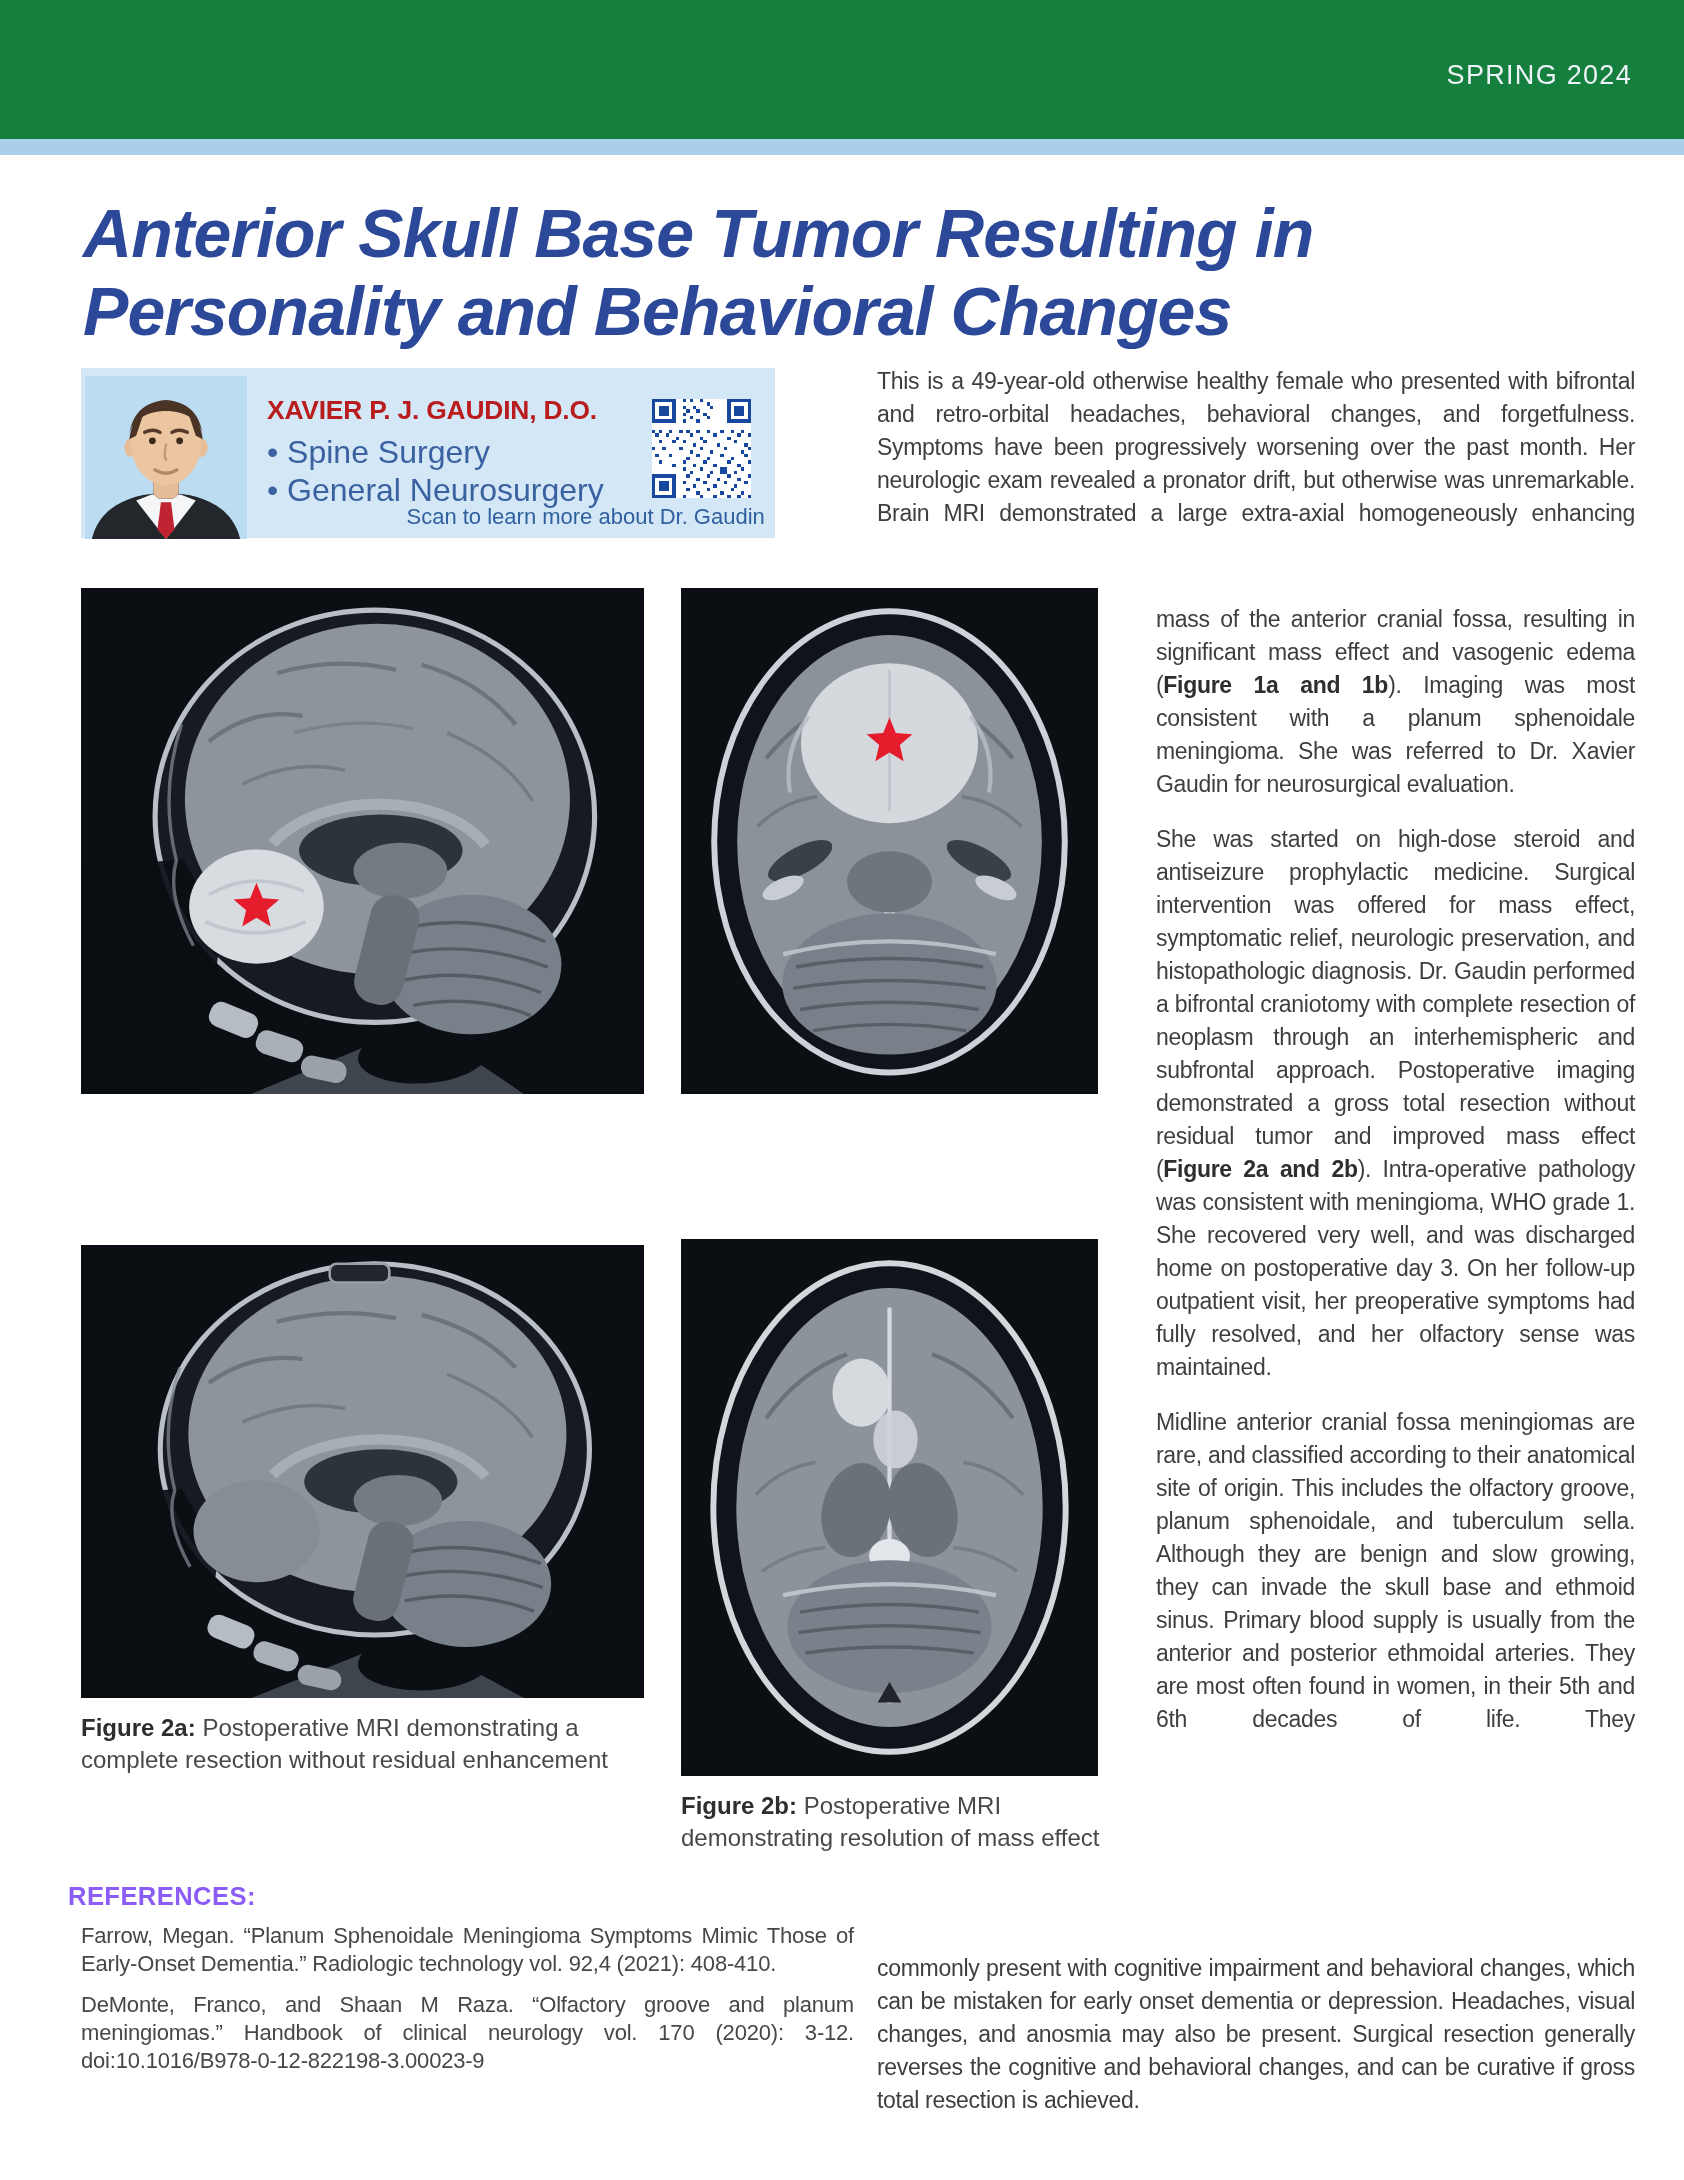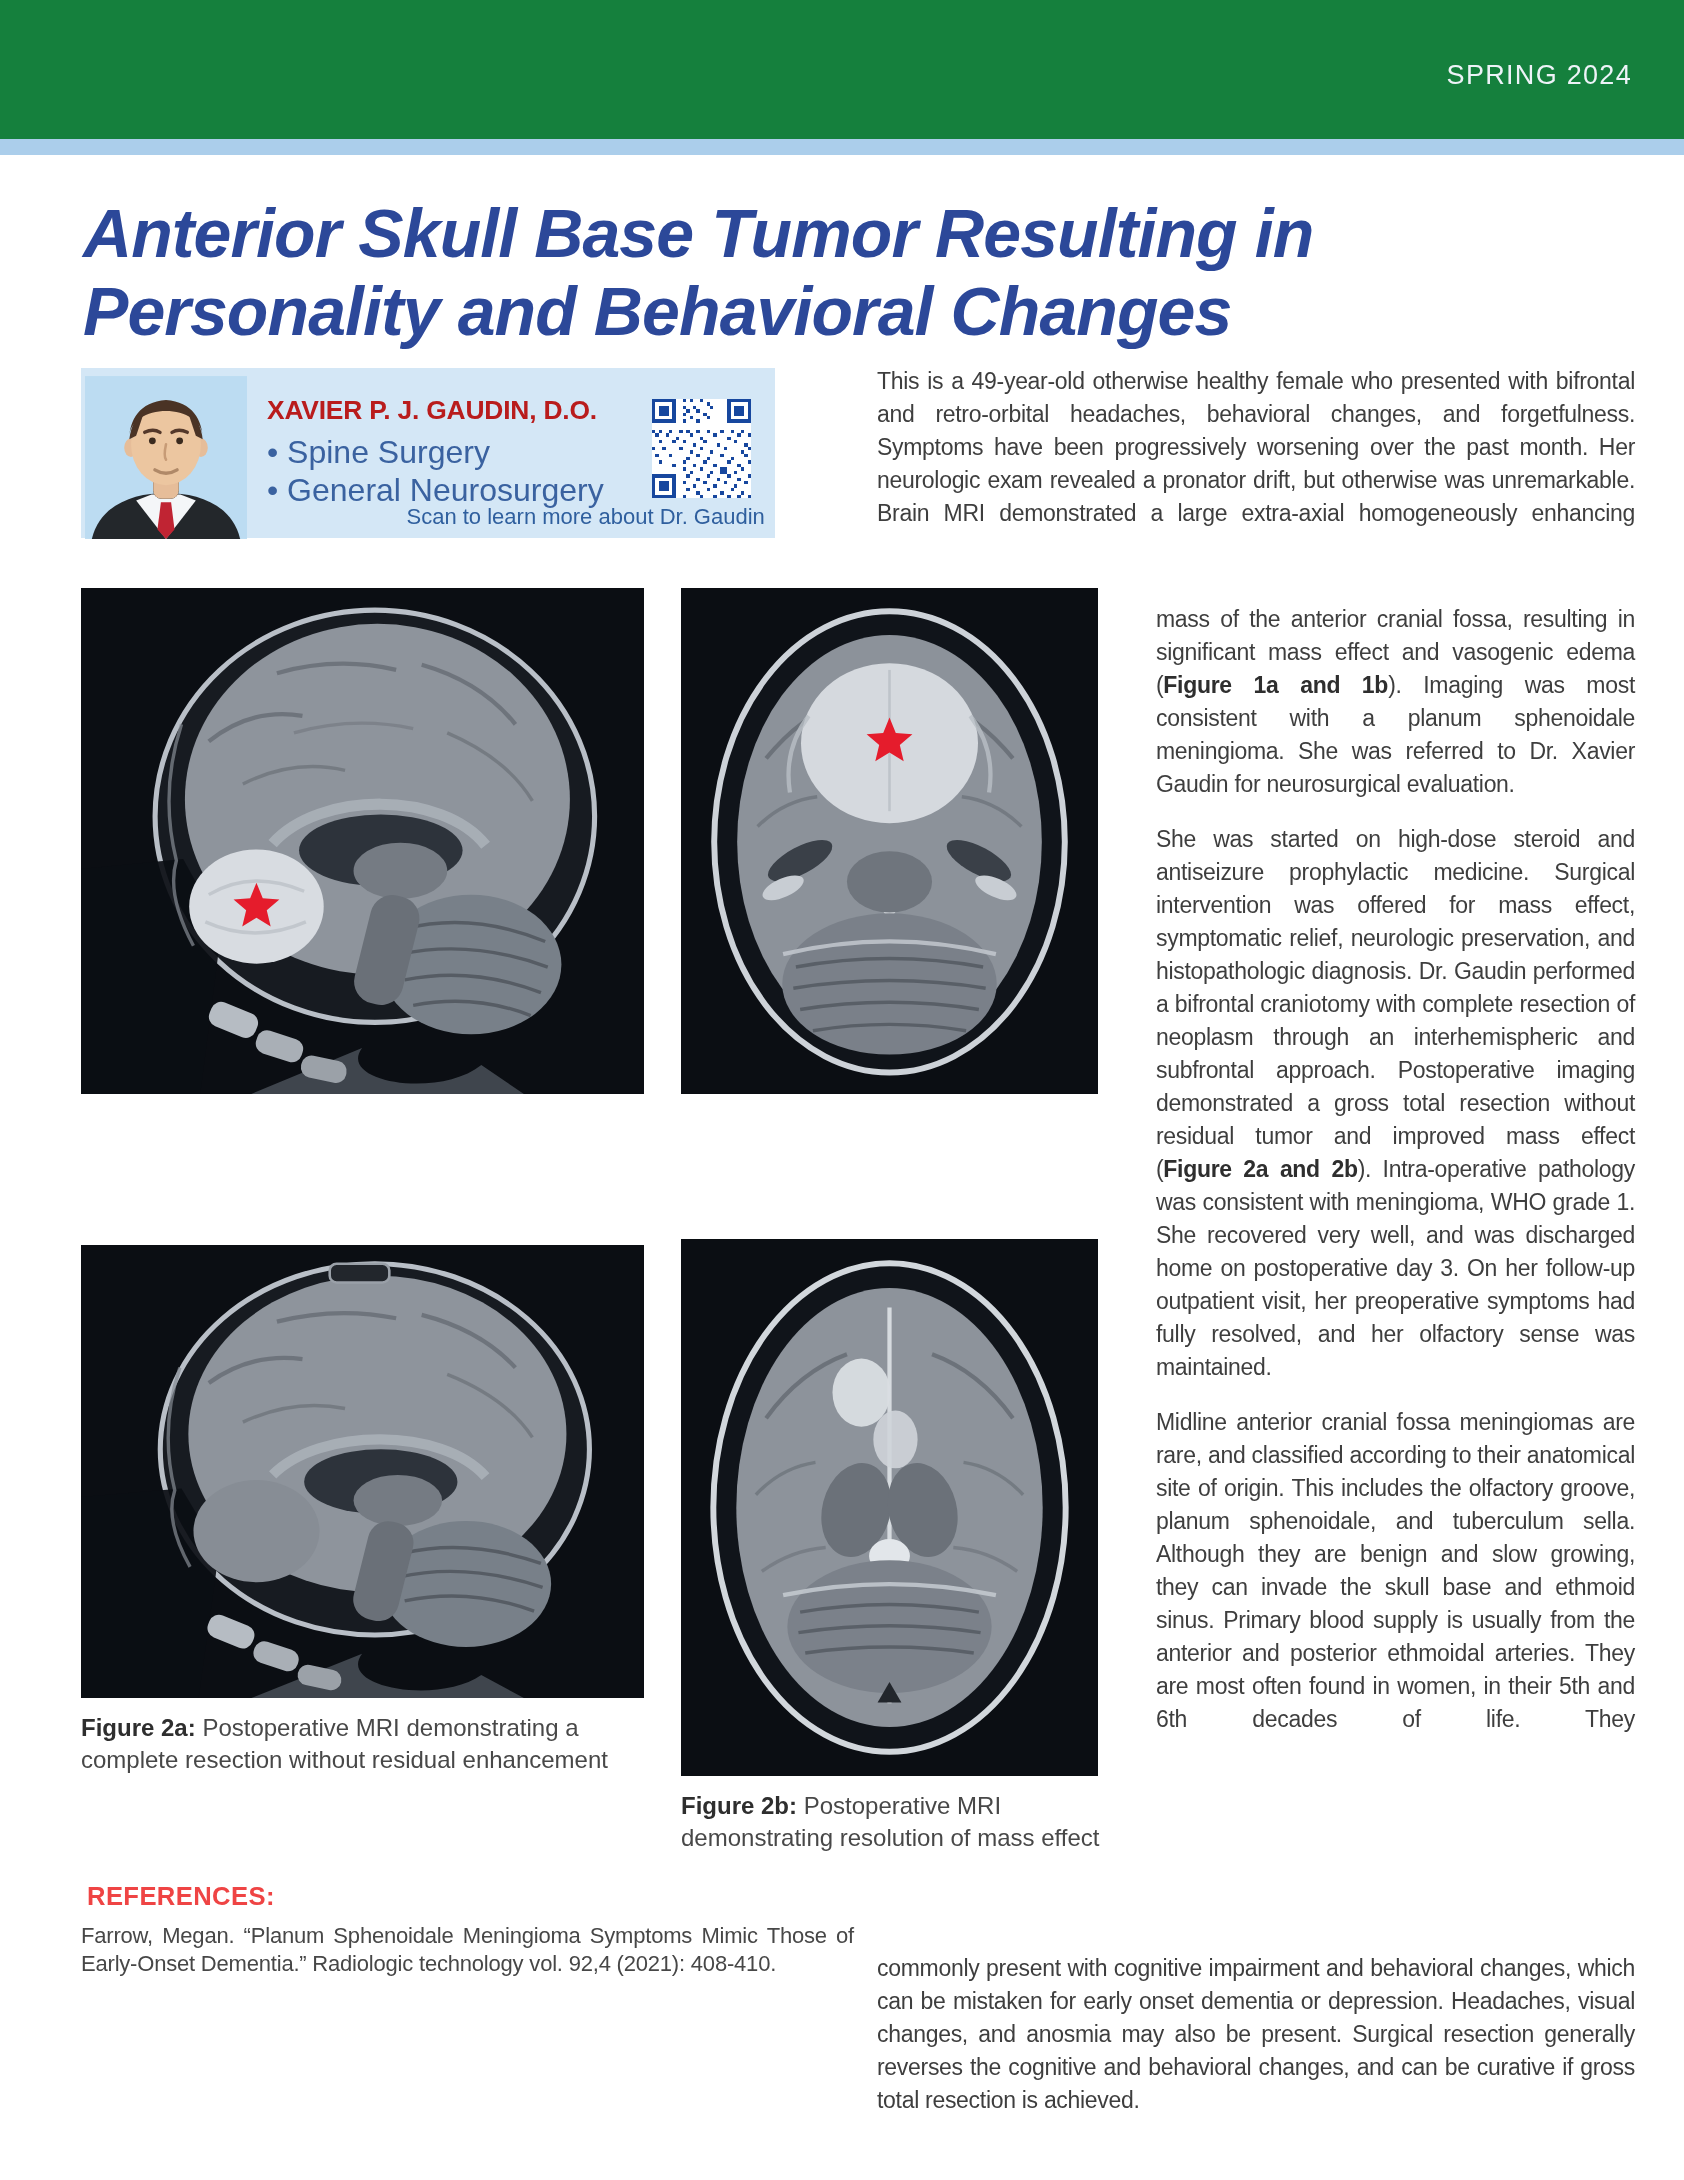--- a/index.html
+++ b/index.html
@@ -40,21 +40,21 @@
   .cap2b{left:681px;top:1790px;width:430px;}
   
   .bodytext{font-size:23px;line-height:33px;color:#3e3e3e;text-align:justify;letter-spacing:-0.3px;}
   .bodytext .b{font-weight:bold;color:#2e2e2e;}
   .p1wide{position:absolute;left:877px;top:365px;width:758px;text-align-last:justify;}
   .colnarrow{position:absolute;left:1156px;top:595px;width:479px;}
   .colnarrow .para{margin:8px 0 22px 0;}
   .colnarrow .justlast{text-align-last:justify;}
   .p3wide{position:absolute;left:877px;top:1952px;width:758px;}
   
-  .refs-head{position:absolute;left:87px;top:1882px;font-size:25.6px;font-weight:bold;color:#ef4444;letter-spacing:0.4px;}
+  .refs-head{position:absolute;left:68px;top:1882px;font-size:25.6px;font-weight:bold;color:#8b5cf6;letter-spacing:0.4px;}
   .refs{position:absolute;left:81px;top:1922px;width:773px;}
   .ref{font-size:22px;line-height:28px;color:#474747;text-align:justify;margin:0 0 12.8px 0;letter-spacing:-0.2px;}
 </style>
 </head>
 <body>
 
 <div class="page">
 
   <header class="masthead">
     <span class="issue">SPRING 2024</span>
@@ -342,16 +342,17 @@
     <p class="bodytext para"><span>mass of the anterior cranial fossa, resulting in significant mass effect and vasogenic edema (</span><span class="b">Figure 1a and 1b</span><span>). Imaging was most consistent with a planum sphenoidale meningioma. She was referred to Dr. Xavier Gaudin for neurosurgical evaluation.</span></p>
     <p class="bodytext para"><span>She was started on high-dose steroid and antiseizure prophylactic medicine. Surgical intervention was offered for mass effect, symptomatic relief, neurologic preservation, and histopathologic diagnosis. Dr. Gaudin performed a bifrontal craniotomy with complete resection of neoplasm through an interhemispheric and subfrontal approach. Postoperative imaging demonstrated a gross total resection without residual tumor and improved mass effect (</span><span class="b">Figure 2a and 2b</span><span>). Intra-operative pathology was consistent with meningioma, WHO grade 1. She recovered very well, and was discharged home on postoperative day 3. On her follow-up outpatient visit, her preoperative symptoms had fully resolved, and her olfactory sense was maintained.</span></p>
     <p class="bodytext para justlast">Midline anterior cranial fossa meningiomas are rare, and classified according to their anatomical site of origin. This includes the olfactory groove, planum sphenoidale, and tuberculum sella. Although they are benign and slow growing, they can invade the skull base and ethmoid sinus. Primary blood supply is usually from the anterior and posterior ethmoidal arteries. They are most often found in women, in their 5th and 6th decades of life. They</p>
   </div>
 
   <div class="bodytext p3wide">commonly present with cognitive impairment and behavioral changes, which can be mistaken for early onset dementia or depression. Headaches, visual changes, and anosmia may also be present. Surgical resection generally reverses the cognitive and behavioral changes, and can be curative if gross total resection is achieved.</div>
 
   <div class="refs-head">REFERENCES:</div>
   <div class="refs">
     <p class="ref">Farrow, Megan. “Planum Sphenoidale Meningioma Symptoms Mimic Those of Early-Onset Dementia.” Radiologic technology vol. 92,4 (2021): 408-410.</p>
+    <p class="ref">DeMonte, Franco, and Shaan M Raza. “Olfactory groove and planum meningiomas.” Handbook of clinical neurology vol. 170 (2020): 3-12. doi:10.1016/B978-0-12-822198-3.00023-9</p>
   </div>
 
 </div>
 
 
 </body></html>

